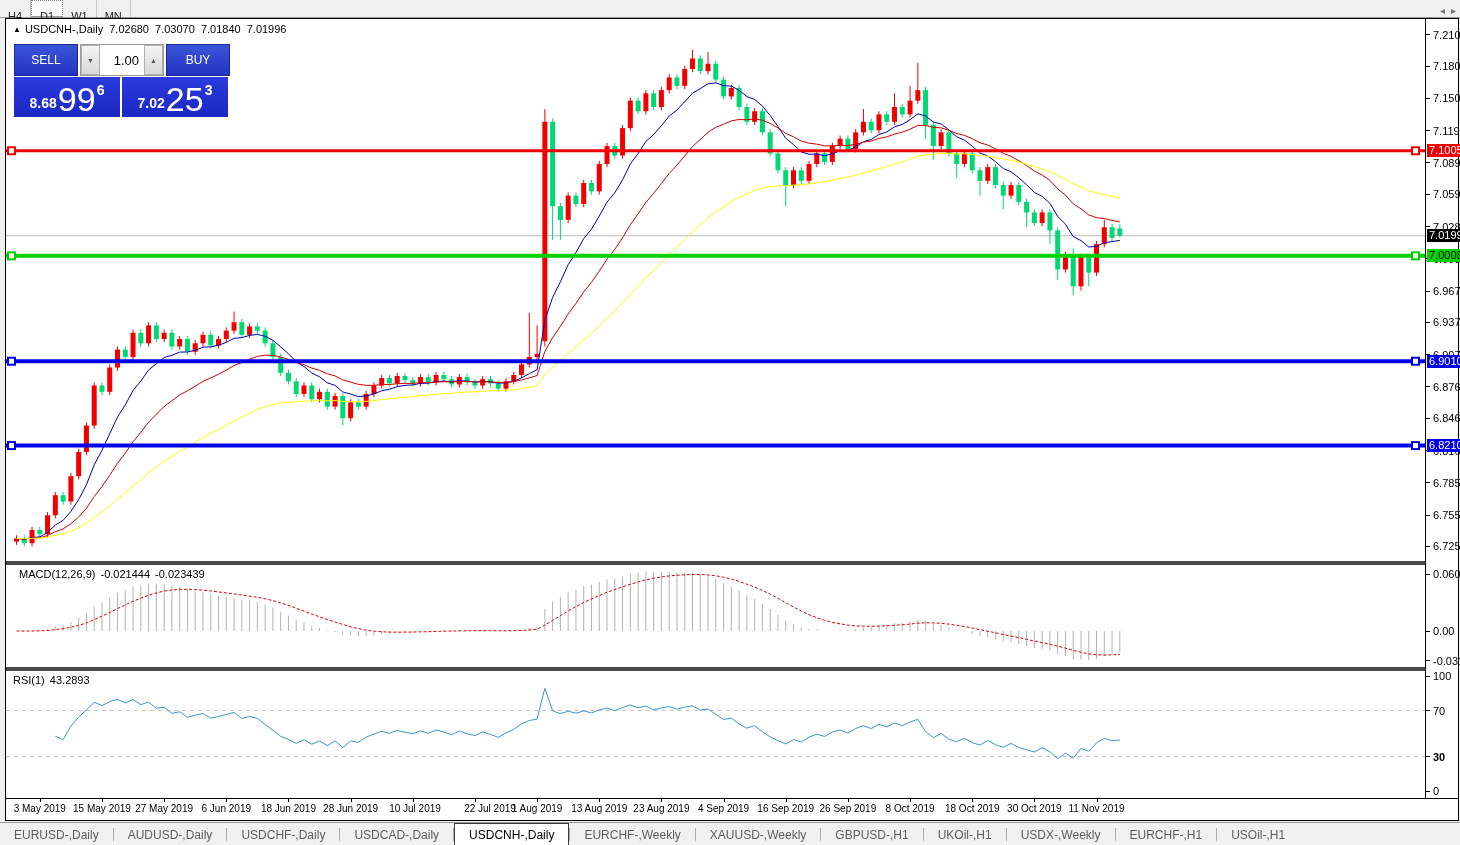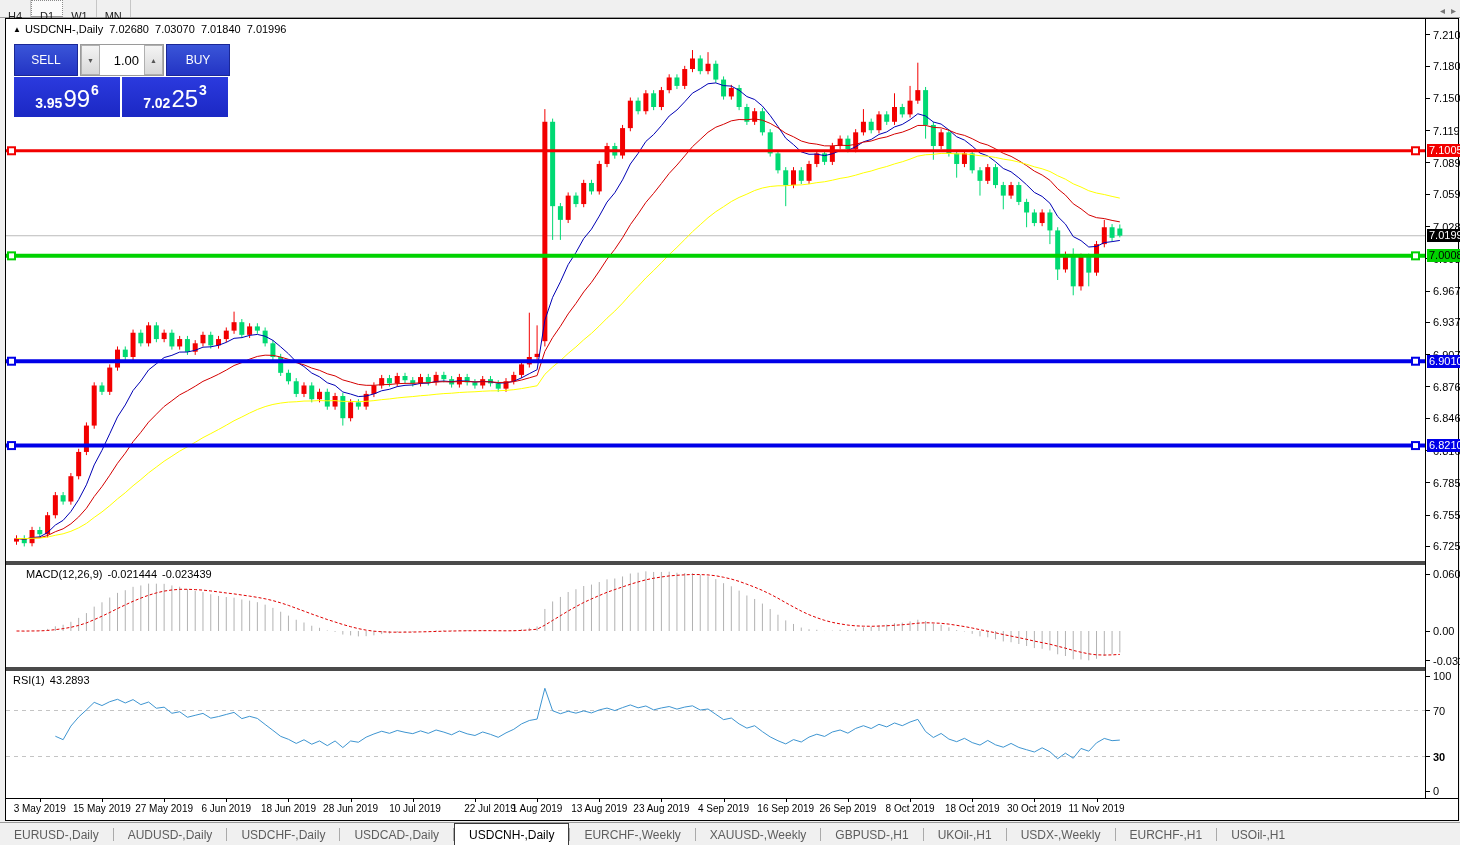--- a/index.html
+++ b/index.html
@@ -30,21 +30,21 @@
     background:linear-gradient(#3a55d8,#2334c4);border:1px solid #1a2796;cursor:pointer;}
   .spinner{flex:1;display:flex;margin:0 2px;border:1px solid #9a9a9a;background:#fff;justify-content:center;}
   .spin-btn{width:17px;background:linear-gradient(#f4f4f4,#d8d8d8);border:1px solid #b0b0b0;
     font-size:7px;color:#555;display:flex;align-items:center;justify-content:center;cursor:pointer;}
   .spin-val{flex:1;font-size:13px;color:#000;display:flex;align-items:center;justify-content:flex-end;padding-right:5px;}
   .tp-row2{display:flex;height:40px;margin-top:1px;}
   .price-box{width:106px;background:linear-gradient(#2b3ade,#1b28c4);color:#fff;display:flex;
     align-items:flex-end;justify-content:center;padding-bottom:3px;cursor:pointer;}
   .price-box+.price-box{margin-left:2px;}
   .pb-small{font-size:14px;font-weight:bold;margin:0 1px 3px 0;}
-  .pb-big{font-size:24px;line-height:30px;}
+  .pb-big{font-size:34px;line-height:30px;}
   .pb-sup{font-size:14px;font-weight:bold;margin:0 0 16px 1px;}
 
   svg{position:absolute;left:0;display:block;}
 
   
   .splitter{position:absolute;left:0;width:1419px;height:4px;background:#fff;
     border-top:2px solid #4a4a4a;border-bottom:2px solid #4a4a4a;box-sizing:border-box;cursor:row-resize;}
 
   .panel-label{position:absolute;font-size:11px;color:#000;white-space:nowrap;}
   .panel-label span{margin-right:2px;}
@@ -401,21 +401,21 @@
         <div class="btn-sell">SELL</div>
         <div class="spinner">
           <div class="spin-btn">▼</div>
           <div class="spin-val">1.00</div>
           <div class="spin-btn">▲</div>
         </div>
         <div class="btn-buy">BUY</div>
       </div>
       <div class="tp-row2">
         <div class="price-box">
-          <span class="pb-small">3.95</span>
+          <span class="pb-small">8.68</span>
           <span class="pb-big">99</span>
           <span class="pb-sup">6</span>
         </div>
         <div class="price-box">
           <span class="pb-small">7.02</span>
           <span class="pb-big">25</span>
           <span class="pb-sup">3</span>
         </div>
       </div>
     </div>
@@ -561,21 +561,21 @@
         <line x1="1059.45" y1="66" x2="1059.45" y2="91.00133875153054" stroke="#b2b2b2" stroke-width="1"></line>
         <line x1="1067.22" y1="66" x2="1067.22" y2="94.30698677906769" stroke="#b2b2b2" stroke-width="1"></line>
         <line x1="1074.99" y1="66" x2="1074.99" y2="94.46352598264653" stroke="#b2b2b2" stroke-width="1"></line>
         <line x1="1082.76" y1="66" x2="1082.76" y2="95.39256922211591" stroke="#b2b2b2" stroke-width="1"></line>
         <line x1="1090.53" y1="66" x2="1090.53" y2="93.75010943284457" stroke="#b2b2b2" stroke-width="1"></line>
         <line x1="1098.3" y1="66" x2="1098.3" y2="90.94088755312603" stroke="#b2b2b2" stroke-width="1"></line>
         <line x1="1106.07" y1="66" x2="1106.07" y2="89.20954975502067" stroke="#b2b2b2" stroke-width="1"></line>
         <line x1="1113.84" y1="66" x2="1113.84" y2="87.43782299291405" stroke="#b2b2b2" stroke-width="1"></line>
         <polyline points="10.5,66 18.27,66.06784615384613 26.04,65.98604418145963 33.81,65.87507335772145 41.58,65.48053745470445 49.349999999999994,64.6436730992956 57.12,63.66698853344201 64.89,62.29733803849189 72.66,60.414853339197116 80.42999999999999,57.94542365654032 88.19999999999999,54.68299474566687 95.97,51.21080647854215 103.74,47.47610128992751 111.50999999999999,43.558547017867795 119.28,39.88843822339688 127.05,36.278560928382134 134.82,33.11418170563487 142.59,30.213559771300623 150.35999999999999,27.907875726497622 158.13,26.092313110583774 165.89999999999998,24.96608159438486 173.67,24.31893451282957 181.44,24.28191544925693 189.20999999999998,24.603721976472066 196.98,25.107298909075688 204.75,25.942379643668723 212.51999999999998,26.942302108194134 220.29,27.96153159708227 228.06,28.90551464006301 235.82999999999998,30.018318430045312 243.6,31.139994926182943 251.36999999999998,32.3481932225611 259.14,33.80490830760429 266.90999999999997,35.61040461571133 274.68,37.83528101872547 282.45,40.39119351931552 290.21999999999997,43.259898602926384 297.99,46.10548766330015 305.76,49.02876118534443 313.53,51.78062541910838 321.29999999999995,54.524282115384636 329.07,56.9943537200623 336.84,59.5006033285753 344.60999999999996,61.68680645670173 352.38,63.62794460360898 360.15,65.13820641588865 367.91999999999996,66.18058168658229 375.69,66.76910165961503 383.46,67.11593441237186 391.22999999999996,67.1850188499112 399,67.13400129862295 406.77,67.05302672272703 414.53999999999996,66.86465888587593 422.31,66.692267469763 430.08,66.43181052841689 437.84999999999997,66.18913291398442 445.62,66.0452741419889 453.39,65.86525277007127 461.15999999999997,65.74769413047345 468.92999999999995,65.72125436487738 476.7,65.6634859396672 484.46999999999997,65.65018430977617 492.23999999999995,65.74163281524814 500.01,65.78899320398781 507.78,65.71625669416039 515.55,65.4219362206313 523.3199999999999,64.89993903975757 531.0899999999999,64.21987895654895 538.86,60.16353216066827 546.63,55.423091001618886 554.4,50.722481422706736 562.17,45.98130255246705 569.9399999999999,41.62947811264972 577.7099999999999,37.50383020244928 585.48,33.92178255977436 593.25,30.549342636281693 601.02,27.30956117063335 608.79,24.546637798310464 616.56,21.92991744690977 624.3299999999999,19.250451753945093 632.0999999999999,16.929441423383047 639.87,14.810309202998269 647.64,13.241470343672425 655.41,11.978802419302724 663.18,10.91642980423046 670.9499999999999,10.281451719982613 678.7199999999999,9.833405921077933 686.49,9.503258756755976 694.26,9.574005610742518 702.03,9.915384195287302 709.8,10.762475906359207 717.5699999999999,12.249261120642224 725.3399999999999,14.060947514034048 733.11,16.371068299888087 740.88,19.196689055092577 748.65,22.15319647729784 756.42,25.438230318277334 764.1899999999999,29.150958191170503 771.9599999999999,33.26234625667585 779.7299999999999,37.693773709543066 787.5,41.94693159294927 795.27,46.070987038719 803.04,49.702125259094906 810.81,52.72033916879052 818.5799999999999,55.347046652209514 826.3499999999999,57.38879553506558 834.12,58.870960064655556 841.89,60.09170820360539 849.66,60.85684740164235 857.43,61.15726293538873 865.1999999999999,61.2823033628298 872.9699999999999,61.075465984167344 880.74,60.78821925404404 888.51,60.26643322793667 896.28,59.74360182058038 904.05,59.06578247181125 911.8199999999999,58.19138734791115 919.5899999999999,57.75495544302137 927.3599999999999,57.93623946655862 935.13,58.317571600203046 942.9,59.12334822297652 950.67,60.31936079780404 958.4399999999999,61.559446846810616 966.2099999999999,63.013501623852044 973.9799999999999,64.68301996491348 981.75,66.2070694473907 989.52,67.81588441441481 997.29,69.54012246883367 1005.06,71.08748018436503 1012.8299999999999,72.67249305468691 1020.5999999999999,74.33357972214897 1028.37,76.08704638081288 1036.1399999999999,77.63273575867989 1043.9099999999999,79.19696110539317 1051.6799999999998,81.2185727708596 1059.45,83.17512596699378 1067.22,85.40149812940857 1074.99,87.21390370005616 1082.76,88.8496368044681 1090.53,89.8297313301434 1098.3,90.05196257473993 1106.07,89.88348001079608 1113.84,89.39434860721968" fill="none" stroke="#e00000" stroke-width="1" stroke-dasharray="3 2"></polyline>
       </svg>
-    <div class="panel-label" style="left:20px;top:549px">
+    <div class="panel-label" style="left:13px;top:549px">
       <span>MACD(12,26,9)</span>
       <span>-0.021444</span>
       <span>-0.023439</span>
     </div>
 
     <div class="splitter" style="top:648px"></div>
 
     <svg id="rsi-svg" style="top:652px;" width="1419" height="127">
         <line x1="0" y1="39.5" x2="1419" y2="39.5" stroke="#c4c4c4" stroke-width="1" stroke-dasharray="4 4"></line>
         <line x1="0" y1="85.5" x2="1419" y2="85.5" stroke="#c4c4c4" stroke-width="1" stroke-dasharray="4 4"></line>

